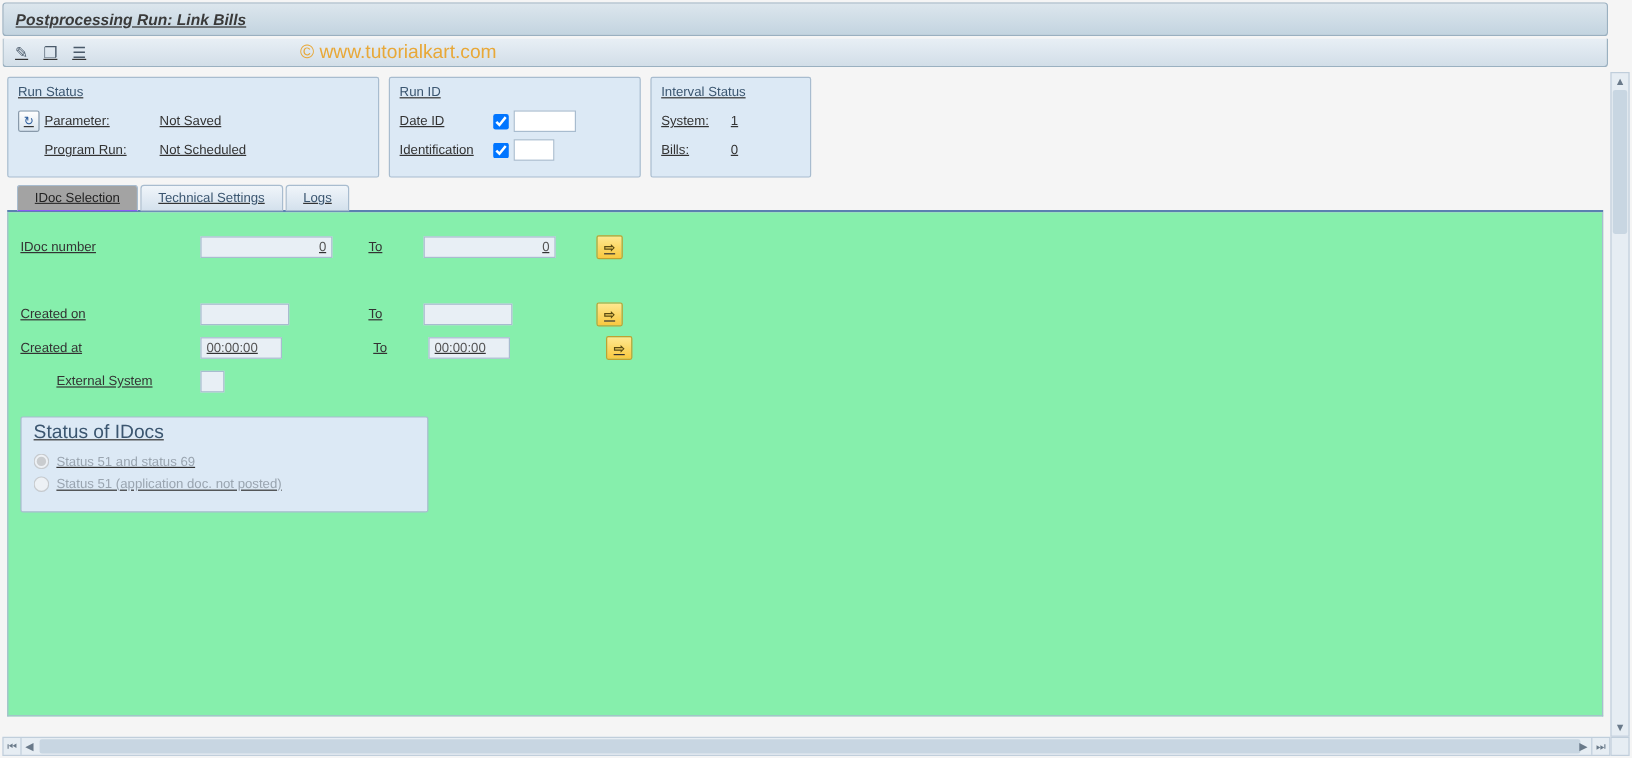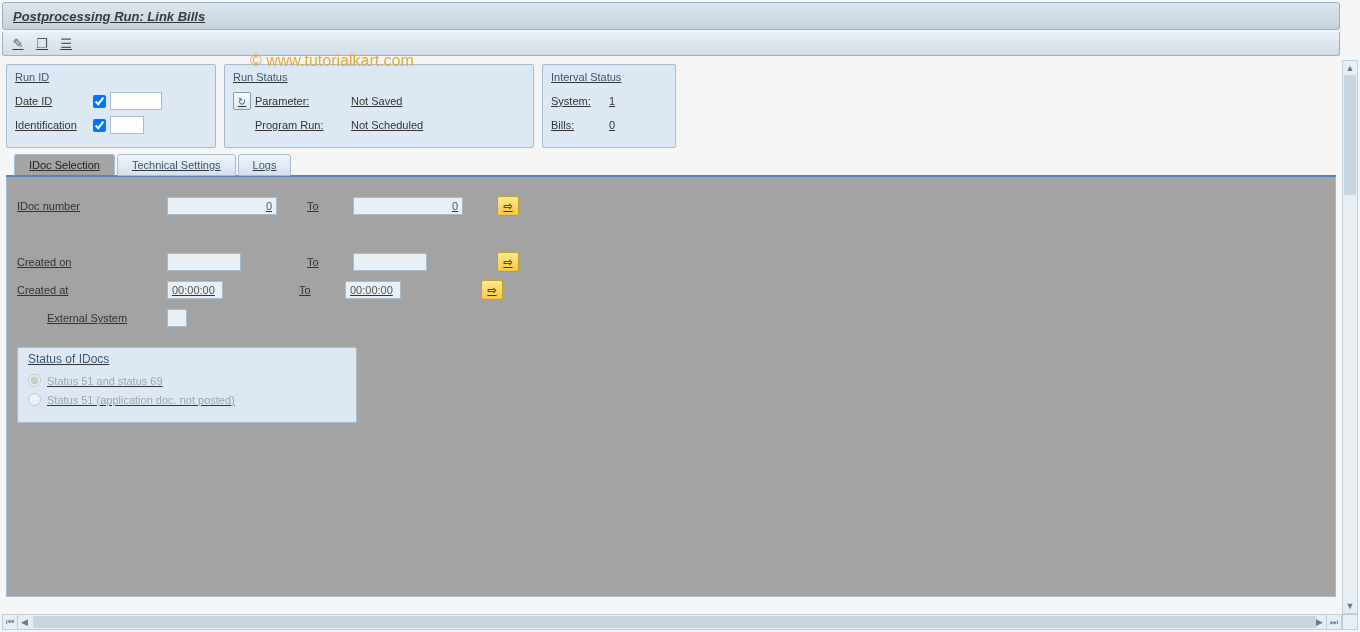--- a/index.html
+++ b/index.html
@@ -4,21 +4,21 @@
   <style>
     * { box-sizing: border-box; margin: 0; padding: 0; font-family: Arial, sans-serif; }
     body { background: #f5f5f5; font-size: 11px; color: #333; width: 1360px; height: 632px; overflow: hidden; position: relative; }
 
     .title-bar { background: linear-gradient(#dce6ed, #c3d4e0); border: 1px solid #9ab0c0; height: 28px; display: flex; align-items: center; padding: 0 10px; margin: 2px; border-radius: 3px; }
     .title-bar .title { font-weight: bold; font-style: italic; font-size: 13px; color: #3a3a3a; }
 
     .toolbar { background: linear-gradient(#e8eff5, #d2dee8); border: 1px solid #9ab0c0; border-top: none; height: 24px; display: flex; align-items: center; padding: 0 6px; gap: 6px; margin: 0 2px; border-radius: 0 0 3px 3px; }
     .toolbar .tool-icon { width: 18px; height: 18px; display: flex; align-items: center; justify-content: center; cursor: pointer; color: #4a5a6a; font-size: 13px; }
 
-    .watermark { position: absolute; top: 52px; left: 250px; font-size: 16px; color: #e8a838; font-weight: 500; pointer-events: none; }
+    .watermark { position: absolute; top: 35px; left: 250px; font-size: 16px; color: #e8a838; font-weight: 500; pointer-events: none; }
 
     .panel-row { display: flex; gap: 8px; margin: 8px 6px 6px 6px; }
     .panel { background: #dce9f5; border: 1px solid #a8bccf; border-radius: 2px; padding: 4px 8px 8px 8px; }
     .panel.run-id { width: 210px; }
     .panel.run-status { width: 310px; }
     .panel.interval-status { width: 134px; }
     .panel-title { font-size: 11px; color: #3b5670; margin-bottom: 6px; padding: 2px 0; }
     .panel-row-inner { display: flex; align-items: center; margin-bottom: 4px; height: 20px; }
     .panel-label { color: #333; margin-right: 6px; }
     .panel-label.w60 { width: 72px; }
@@ -27,36 +27,36 @@
     .checkbox { width: 13px; height: 13px; margin-right: 4px; }
     .text-input { border: 1px solid #a8bccf; background: #fff; height: 18px; padding: 0 3px; font-size: 11px; }
     .w50 { width: 52px; }
     .icon-btn { width: 18px; height: 18px; border: 1px solid #8899aa; background: linear-gradient(#fff,#d8e4ee); border-radius: 2px; display:inline-flex; align-items:center; justify-content:center; font-size:10px; color:#2a5a9a; cursor:pointer; margin-right: 4px;}
 
     .tabs { display: flex; margin: 6px 6px -1px 14px; }
     .tab { background: linear-gradient(#f0f5fa, #d4e1ed); border: 1px solid #a8bccf; padding: 4px 14px; font-size: 11px; color: #3b5670; cursor: pointer; margin-right: 2px; border-radius: 3px 3px 0 0; position: relative; }
     .tab.active { background: #a3a3a3; border-bottom: 1px solid #8b5cf6; z-index: 2; font-weight: normal; color: #222;}
     .tab-underline { border-top: 2px solid #5a80b0; margin: 0 6px; }
 
-    .tab-content { background: #a3a3a3; border: 1px solid #a8bccf; border-top: none; margin: 0 6px 4px 6px; padding: 18px 2px 10px 10px; min-height: 420px; position: relative; }
+    .tab-content { background: #86efac; border: 1px solid #a8bccf; border-top: none; margin: 0 6px 4px 6px; padding: 18px 2px 10px 10px; min-height: 420px; position: relative; }
 
     .form-row { display: flex; align-items: center; margin-bottom: 6px; height: 22px; }
     .form-label { width: 150px; color: #333; }
     .form-label.indent { padding-left: 30px; width: 150px;}
     .input-num { border: 1px solid #a8bccf; background: #e8eff5; height: 18px; width: 110px; text-align: right; padding: 0 4px; font-size: 11px; color: #555;}
     .input-date { border: 1px solid #a8bccf; background: #e8eff5; height: 18px; width: 74px; padding: 0 4px; font-size: 11px;}
-    .input-time { border: 1px solid #a8bccf; background: #e8eff5; height: 18px; width: 56px; padding: 0 4px; font-size: 11px; color:#555;}
+    .input-time { border: 1px solid #a8bccf; background: #e8eff5; height: 18px; width: 68px; padding: 0 4px; font-size: 11px; color:#555;}
     .input-sys { border: 1px solid #a8bccf; background: #e8eff5; height: 18px; width: 20px; }
     .to-label { width: 36px; text-align: left; margin: 0 10px 0 30px; }
     .more-btn { width: 22px; height: 20px; border: 1px solid #c0a030; background: linear-gradient(#ffe890, #f8c840); border-radius: 2px; display:inline-flex; align-items:center; justify-content:center; margin-left: 34px; cursor:pointer; color:#5a4a10; font-size: 11px; font-weight: bold;}
 
     .spacer-row { height: 28px; }
 
     .group-box { border: 1px solid #a8bccf; background: #dce9f5; width: 340px; margin-top: 18px; padding: 0 10px 10px 10px; border-radius: 2px;}
-    .group-box .group-title { font-size: 12px; color: #3b5670; padding: 4px 0 8px 0; }
+    .group-box .group-title { font-size: 16px; color: #3b5670; padding: 4px 0 8px 0; }
     .radio-row { display: flex; align-items: center; margin-bottom: 6px; color: #9aa5b0; }
     .radio-row input { margin-right: 6px; }
     .radio-row.selected { color: #9aa5b0; }
 
     .scroll-v { position: absolute; right: 2px; top: 60px; width: 16px; bottom: 18px; background: #e6edf3; border: 1px solid #c0cedb; }
     .scroll-v .thumb { background: #c8d6e2; height: 120px; margin: 14px 1px 0 1px; border-radius: 2px;}
     .scroll-v .arrow { height: 14px; display:flex; align-items:center; justify-content:center; color:#6a7a8a; font-size:9px; position:absolute; left:0; right:0;}
     .scroll-v .arrow.up { top: 0; }
     .scroll-v .arrow.down { bottom: 0; }
     .scroll-h { position: absolute; left: 2px; right: 18px; bottom: 2px; height: 16px; background: #e6edf3; border: 1px solid #c0cedb; }
@@ -80,45 +80,45 @@
 
   <div class="toolbar">
     <span class="tool-icon">✎</span>
     <span class="tool-icon">❐</span>
     <span class="tool-icon">☰</span>
   </div>
 
   <div class="watermark">© www.tutorialkart.com</div>
 
   <div class="panel-row">
+    <div class="panel run-status">
+      <div class="panel-title">Run Status</div>
+      <div class="panel-row-inner">
+        <span class="icon-btn">↻</span>
+        <span class="panel-label w80" style="width:90px; text-align:left;">Parameter:</span>
+        <span class="panel-value">Not Saved</span>
+      </div>
+      <div class="panel-row-inner">
+        <span style="width:22px"></span>
+        <span class="panel-label w80" style="width:90px; text-align:left;">Program Run:</span>
+        <span class="panel-value">Not Scheduled</span>
+      </div>
+    </div>
+
     <div class="panel run-id">
       <div class="panel-title">Run ID</div>
       <div class="panel-row-inner">
         <span class="panel-label w60">Date ID</span>
         <input type="checkbox" class="checkbox" checked="" style="">
         <input type="text" class="text-input w50" style="">
       </div>
       <div class="panel-row-inner">
         <span class="panel-label w60">Identification</span>
         <input type="checkbox" class="checkbox" checked="" style="">
         <input type="text" class="text-input" style="width: 34px;">
-      </div>
-    </div>
-
-    <div class="panel run-status">
-      <div class="panel-title">Run Status</div>
-      <div class="panel-row-inner">
-        <span class="icon-btn">↻</span>
-        <span class="panel-label w80" style="width:90px; text-align:left;">Parameter:</span>
-        <span class="panel-value">Not Saved</span>
-      </div>
-      <div class="panel-row-inner">
-        <span style="width:22px"></span>
-        <span class="panel-label w80" style="width:90px; text-align:left;">Program Run:</span>
-        <span class="panel-value">Not Scheduled</span>
       </div>
     </div>
 
     <div class="panel interval-status">
       <div class="panel-title">Interval Status</div>
       <div class="panel-row-inner">
         <span class="panel-label" style="width:52px">System:</span>
         <span class="panel-value">1</span>
       </div>
       <div class="panel-row-inner">

